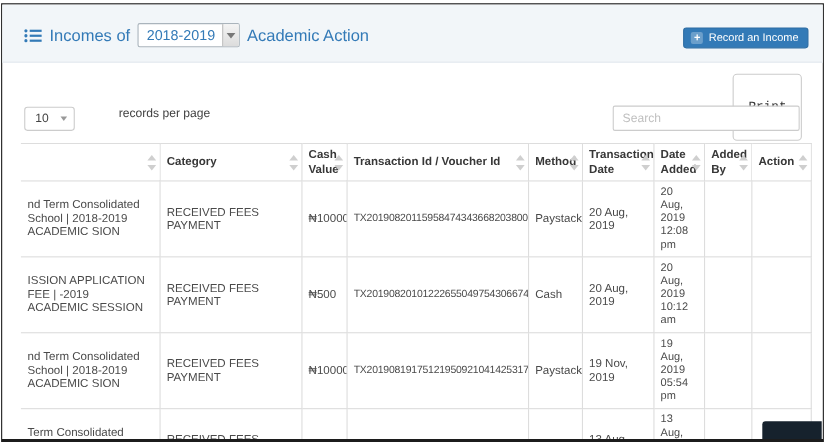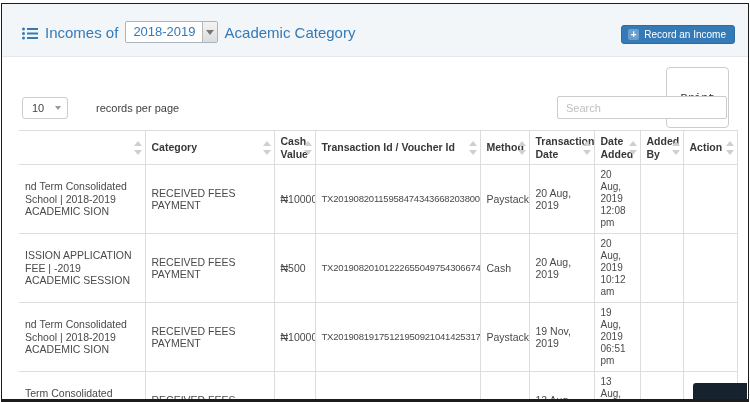--- a/index.html
+++ b/index.html
@@ -24,21 +24,21 @@
               border-top:5px solid #777; }
   .btn-primary { position:absolute; top:21px; right:13px; background:#337ab7; border:1px solid #2e6da4;
                  border-radius:3px; color:#fff; font-size:10px; padding:3px 8px 3px 6px;
                  display:flex; align-items:center; gap:5px; cursor:pointer; }
   .plus-box { display:inline-flex; align-items:center; justify-content:center; width:11px; height:11px;
               background:rgba(255,255,255,.28); border-radius:2px; font-size:10px; font-weight:bold; color:#fff; line-height:1; }
 
   
   .btn-print { position:absolute; top:63px; right:19px; background:#fff; border:1px solid #ccc;
                border-radius:4px; font-size:11.5px; color:#333; padding:23px 13px; cursor:pointer;font-family:Liberation Mono, monospace; }
-  .pagesize-wrap { position:absolute; top:93px; left:20px; display:flex; align-items:center; gap:0; }
+  .pagesize-wrap { position:absolute; top:93px; left:20px; display:flex; gap:12px; }
   .pagesize-select { display:inline-flex; align-items:center; justify-content:space-between;
                      width:46px; height:22px; border:1px solid #ccc; border-radius:3px; background:#fff;
                      padding:0 6px 0 9px; font-size:11px; color:#444; cursor:pointer; }
   .pagesize-select .tri-down { border-left-width:3.5px; border-right-width:3.5px; border-top-width:4px; border-top-color:#999; }
   .pagesize-label { font-size:11px; color:#3f3f3f;padding-left:28px; }
   .search-input { position:absolute; top:92px; right:21px; width:170px; height:23px;
                   border:1px solid #ccc; border-radius:2px; font-size:11px; padding:0 8px;
                   color:#444; font-family:inherit;margin-left:12px; }
   .search-input::placeholder { color:#bfbfbf; }
 
@@ -79,21 +79,21 @@
               <rect x="5" y="10" width="11" height="2" fill="#337ab7"></rect>
           </svg>
         </span>
         <span class="title-text">Incomes of</span>
         <span class="select-box">
           <span class="sel-val">2018-2019</span>
           <span class="sel-caret">
               <span class="tri-down"></span>
             </span>
         </span>
-        <span class="title-text">Academic Category</span>
+        <span class="title-text">Academic Action</span>
       </div>
       <button class="btn-primary">
         <span class="plus-box">+</span>
         <span>Record an Income</span>
       </button>
     </div>
 
     <button class="btn-print">Print</button>
     <div class="pagesize-wrap">
       <span class="pagesize-select">
@@ -153,21 +153,21 @@
               <td></td>
               <td></td>
             </tr>
             <tr>
               <td>nd Term Consolidated School | 2018-2019 ACADEMIC SION</td>
               <td>RECEIVED FEES PAYMENT</td>
               <td>₦10000</td>
               <td class="cell-txid">TX2019081917512195092104142531761</td>
               <td>Paystack</td>
               <td>19 Nov, 2019</td>
-              <td class="cell-dadded">19 Aug, 2019 06:51 pm</td>
+              <td class="cell-dadded">19 Aug, 2019 05:54 pm</td>
               <td></td>
               <td></td>
             </tr>
             <tr>
               <td>Term Consolidated Fees | -2019 ACADEMIC SESSION</td>
               <td>RECEIVED FEES PAYMENT</td>
               <td>₦20000</td>
               <td class="cell-txid">TX2019081306431133456660853698849</td>
               <td>Paystack</td>
               <td>13 Aug, 2019</td>

